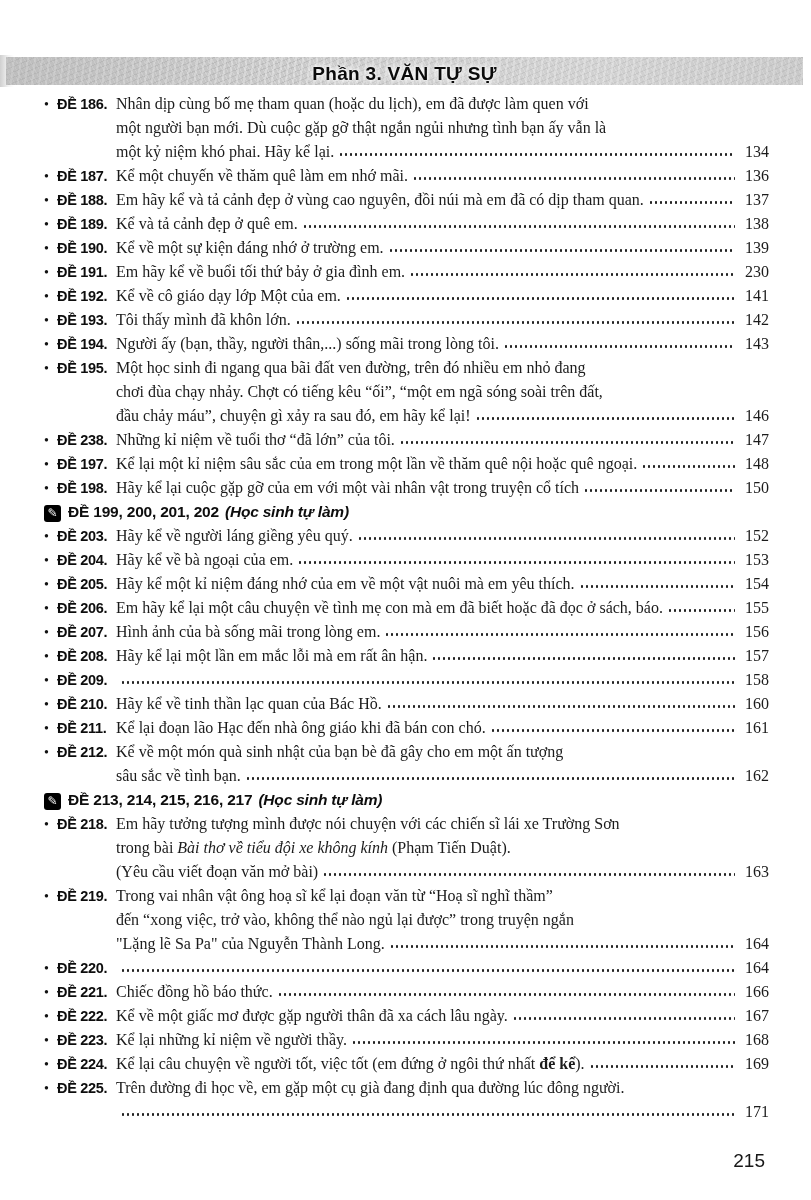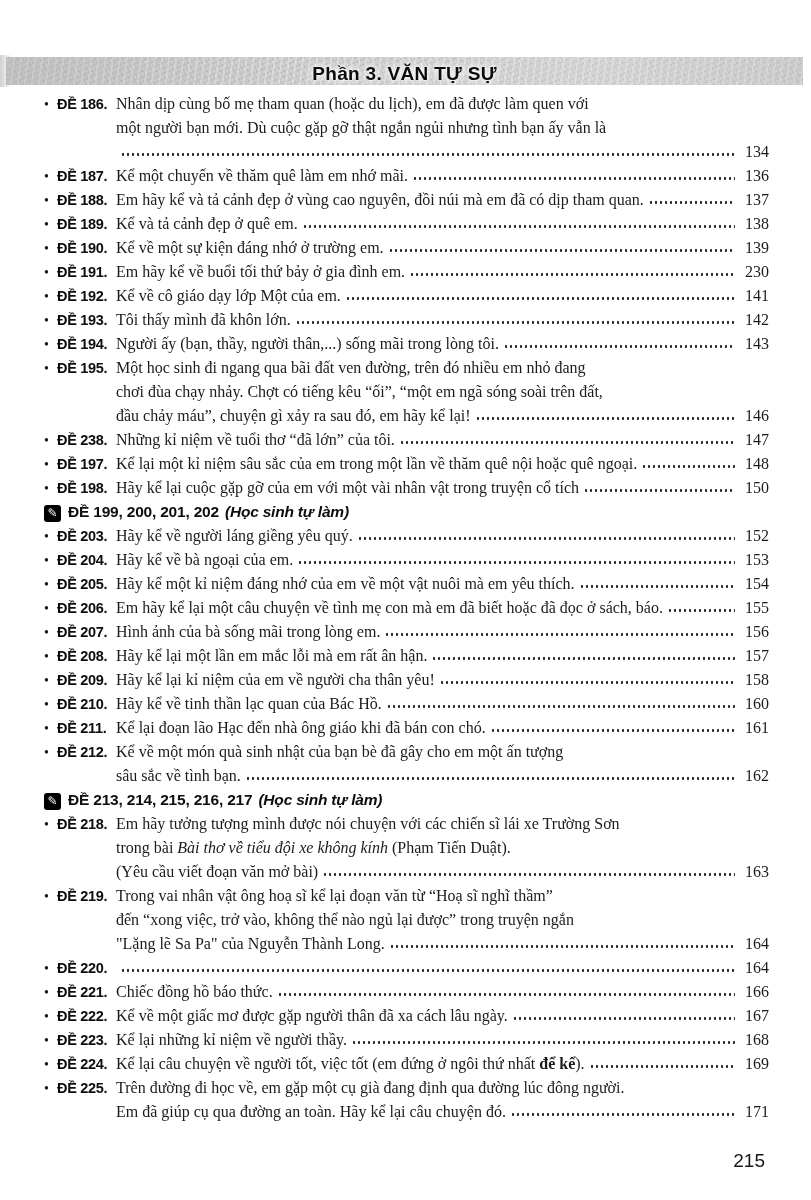--- a/index.html
+++ b/index.html
@@ -86,20 +86,21 @@
             <span class="label">ĐỀ 186.</span>
           </span>
           <span class="text">Nhân dịp cùng bố mẹ tham quan (hoặc du lịch), em đã được làm quen với</span>
         </div>
         <div class="line">
           <span class="indent"></span>
           <span class="text">một người bạn mới. Dù cuộc gặp gỡ thật ngắn ngủi nhưng tình bạn ấy vẫn là</span>
         </div>
         <div class="line">
           <span class="indent"></span>
+          <span class="text">một kỷ niệm khó phai. Hãy kể lại.</span>
           <span class="dots"></span>
           <span class="pg">134</span>
         </div>
       </div>
       <div class="entry">
         <div class="line">
           <span class="prefix">
             <span class="bullet">•</span>
             <span class="label">ĐỀ 187.</span>
           </span>
@@ -309,21 +310,20 @@
           <span class="dots"></span>
           <span class="pg">157</span>
         </div>
       </div>
       <div class="entry">
         <div class="line">
           <span class="prefix">
             <span class="bullet">•</span>
             <span class="label">ĐỀ 209.</span>
           </span>
-          <span class="text">Hãy kể lại kỉ niệm của em về người cha thân yêu!</span>
           <span class="dots"></span>
           <span class="pg">158</span>
         </div>
       </div>
       <div class="entry">
         <div class="line">
           <span class="prefix">
             <span class="bullet">•</span>
             <span class="label">ĐỀ 210.</span>
           </span>
@@ -460,20 +460,19 @@
       <div class="entry">
         <div class="line">
           <span class="prefix">
             <span class="bullet">•</span>
             <span class="label">ĐỀ 225.</span>
           </span>
           <span class="text">Trên đường đi học về, em gặp một cụ già đang định qua đường lúc đông người.</span>
         </div>
         <div class="line">
           <span class="indent"></span>
-          <span class="text">Em đã giúp cụ qua đường an toàn. Hãy kể lại câu chuyện đó.</span>
           <span class="dots"></span>
           <span class="pg">171</span>
         </div>
       </div>
     </div>
   <div class="folio">215</div>
 </div>
 
 </body></html>

